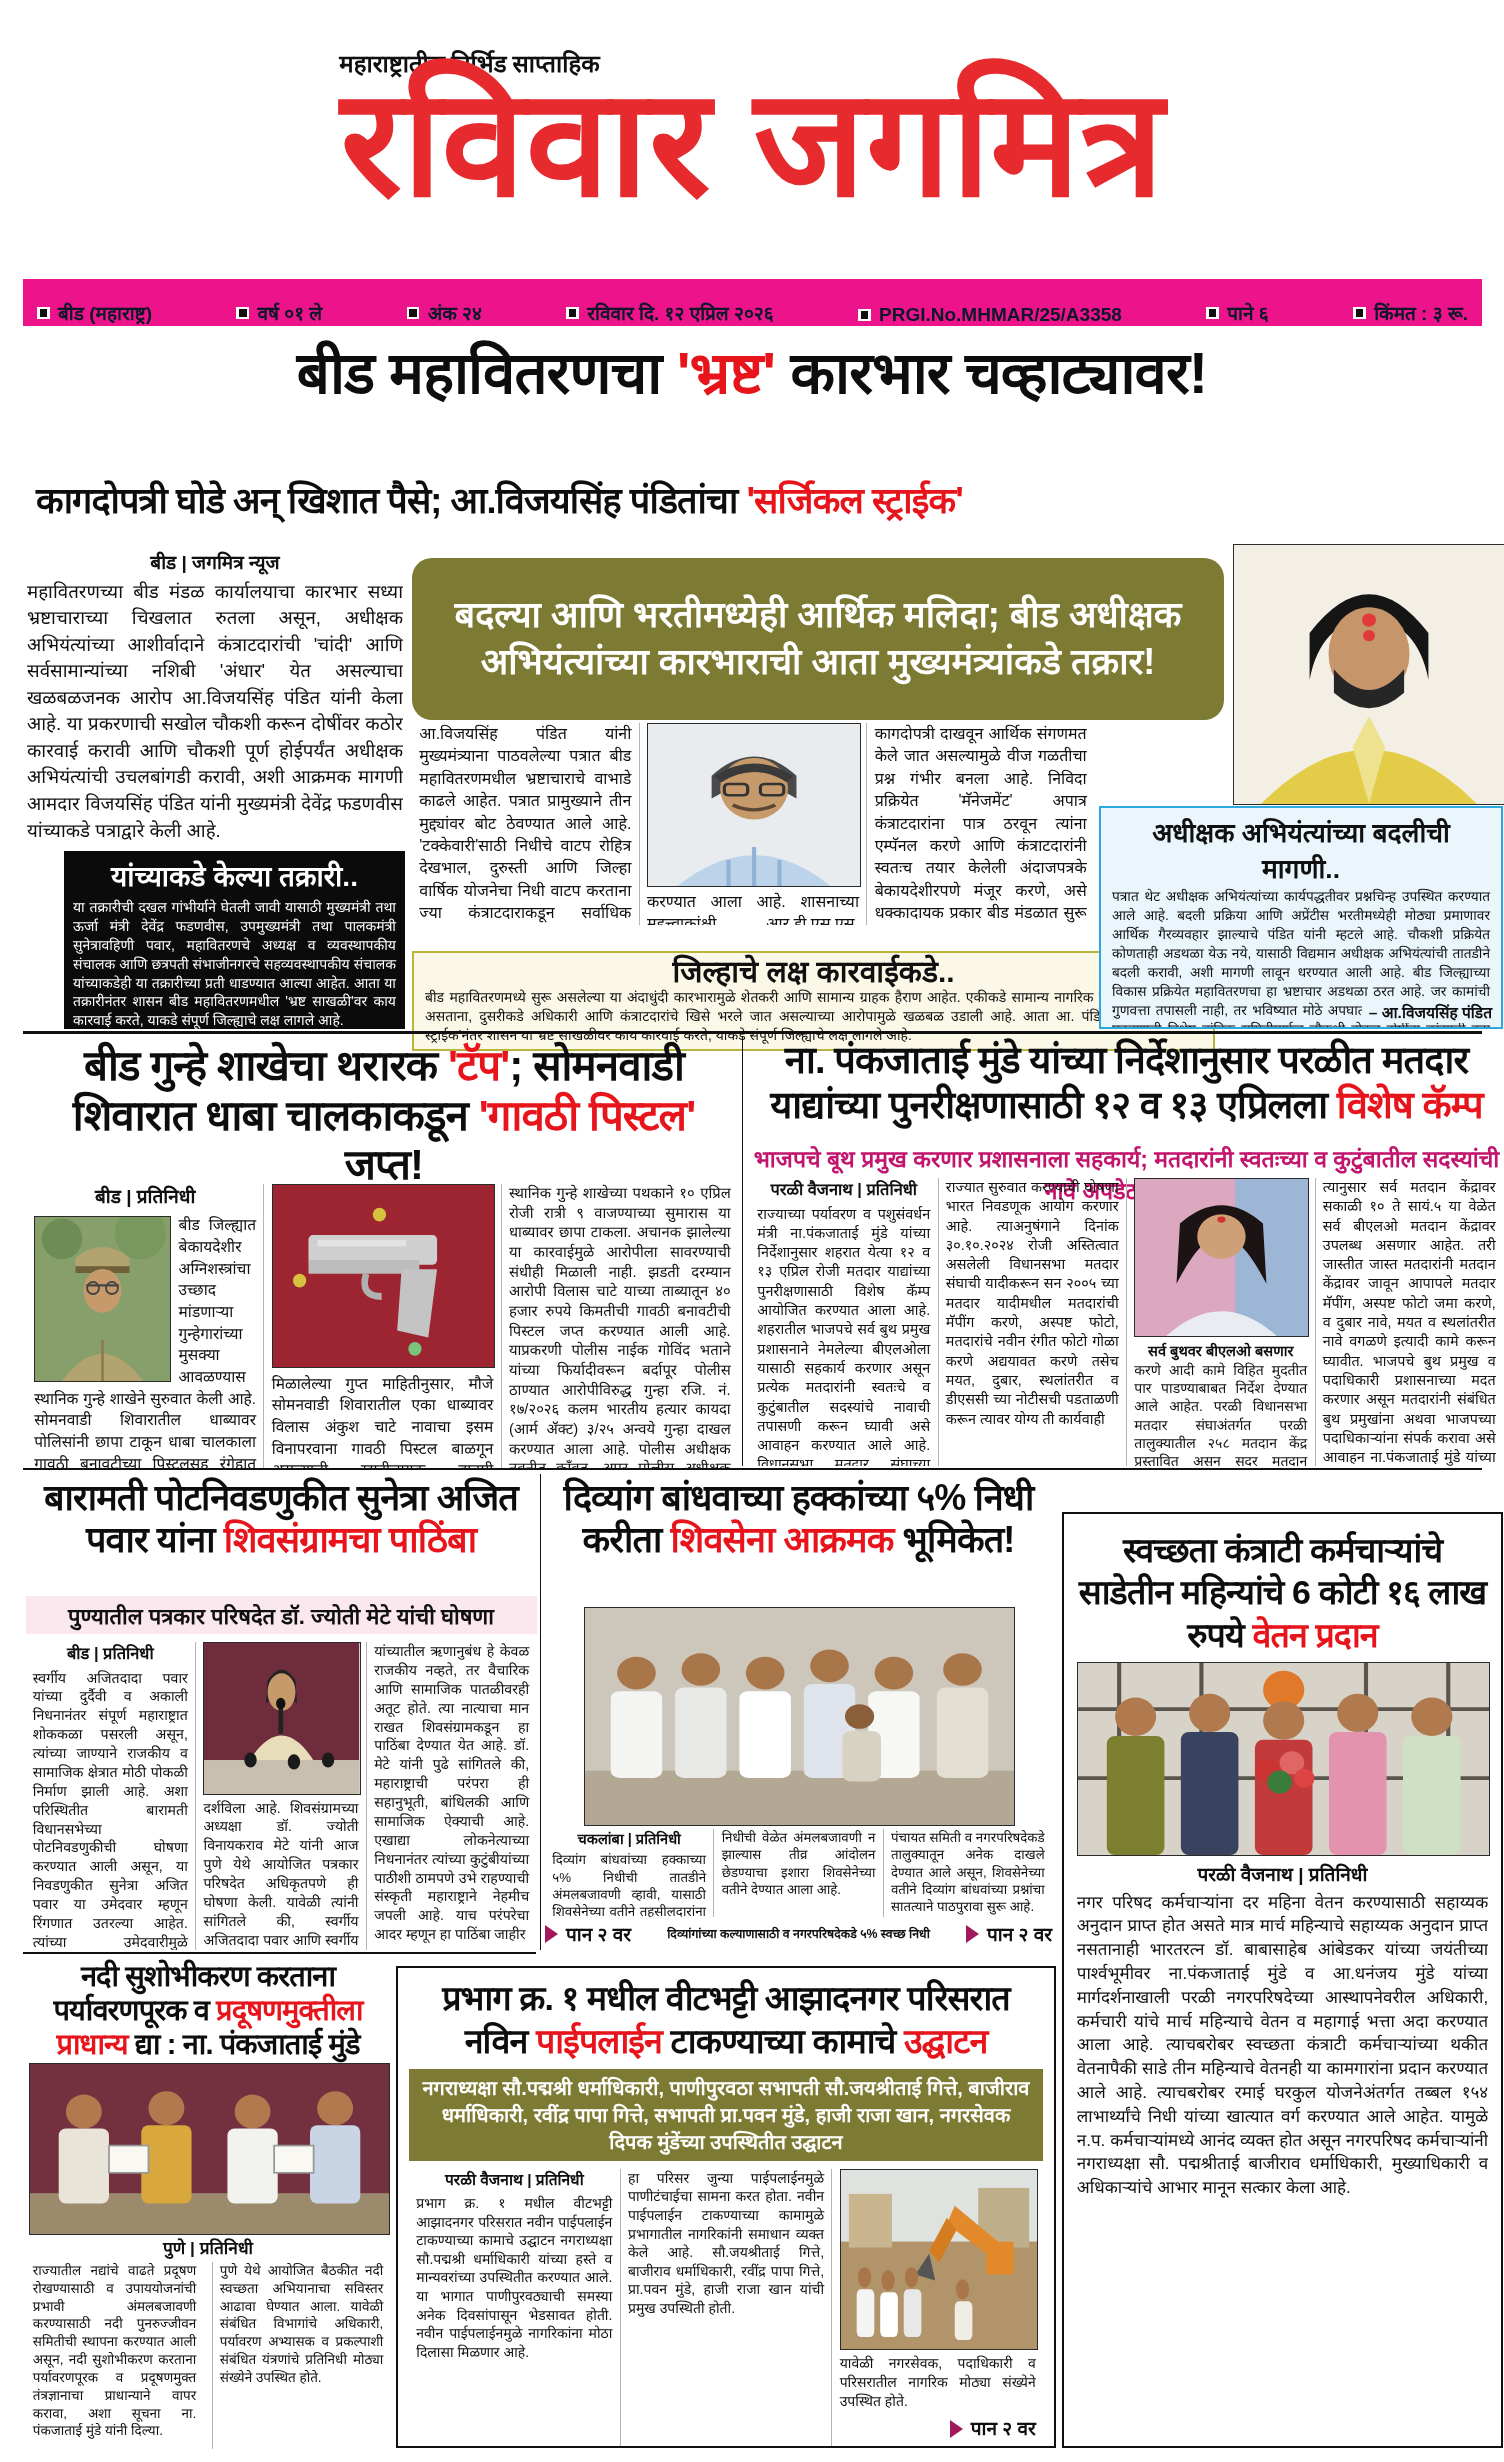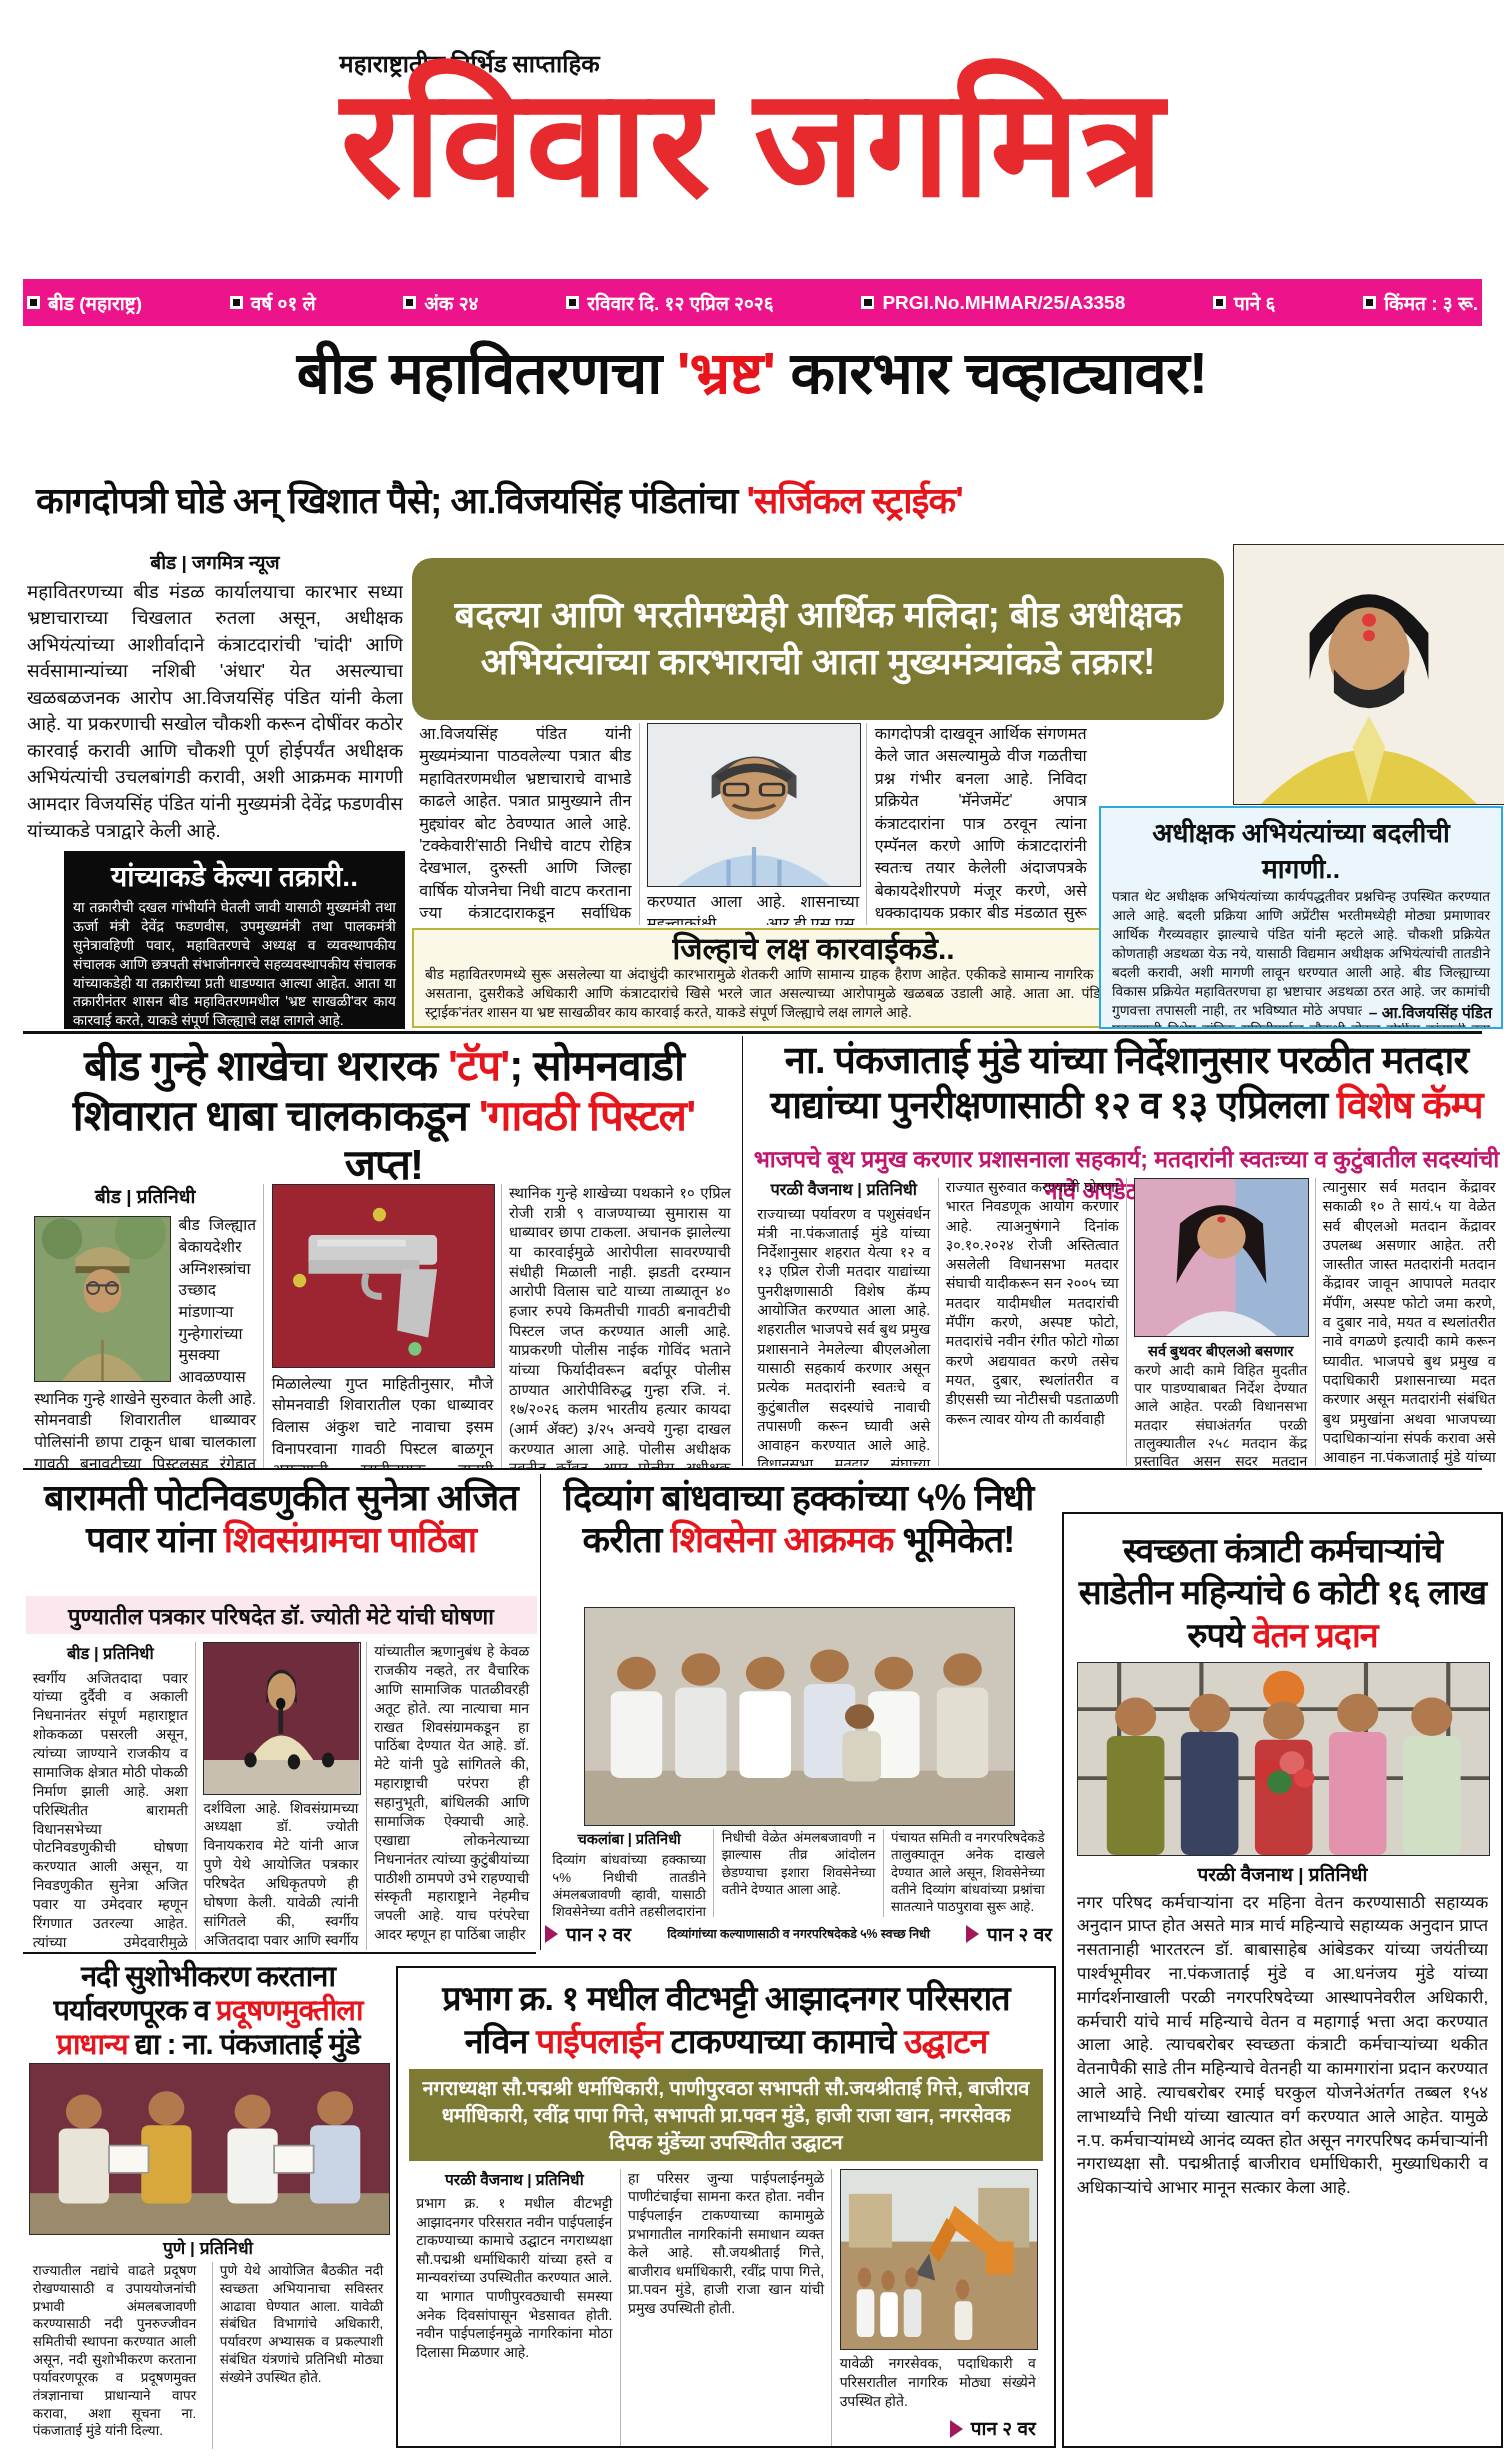--- a/index.html
+++ b/index.html
@@ -17,35 +17,35 @@
   .tri{width:0;height:0;border-top:9px solid transparent;border-bottom:9px solid transparent;border-left:13.7px solid #a1195c;display:inline-block;}
   .ph{border:0.9px solid #2a2a2a;overflow:hidden;background:#ddd;}
   .ph svg{display:block;width:100%;height:100%;}
   .rule-h{position:absolute;border-top:2.7px solid #101010;}
   .rule-v{position:absolute;border-left:1.8px solid #101010;}
   
   .tagline{position:absolute;left:287px;top:46px;width:365px;font-size:24px;font-weight:700;text-align:center;font-family:Liberation Serif, serif;}
   .mast-title{position:absolute;left:0;top:38px;width:100%;text-align:center;font-size:150px;font-weight:800;
               color:#e62a2e;line-height:1.4;letter-spacing:0.9px;white-space:nowrap;}
   
-  .dateline{position:absolute;left:23px;top:279px;width:1459px;height:47px;background:#ed148b;color:#ffffff;
-            display:flex;align-items:center;justify-content:space-between;padding:0 4px;box-sizing:border-box;
+  .dateline{position:absolute;left:23px;top:279px;width:1459px;height:47px;background:#ed148b;color:#0f172a;
+            display:flex;align-items:flex-end;justify-content:space-between;padding:0 14px;box-sizing:border-box;
             font-size:19px;font-weight:700;}
   .dl-item{display:flex;align-items:center;gap:8.2px;white-space:nowrap;}
   .sq{width:12.8px;height:12.8px;background:#fff;position:relative;display:inline-block;flex:none;}
   .sq::after{content:"";position:absolute;inset:2.7px;background:#101010;}
   
   .blackbox{position:absolute;left:64px;top:851px;width:341px;height:178px;background:#0b0b0b;color:#fff;
             padding:3.6px 9px;box-sizing:border-box;overflow:hidden;}
   .blackbox .bb-title{display:block;text-align:center;font-size:28px;font-weight:800;margin:1.8px 0 3.6px 0;}
   .blackbox .bb-body{font-size:14px;line-height:1.35;text-align:justify;}
   .olivebox{position:absolute;left:412px;top:558px;width:812px;height:162px;background:#7d7a33;color:#fff;
             border-radius:20px;display:flex;align-items:center;justify-content:center;text-align:center;
             font-size:36px;font-weight:700;line-height:1.3;padding:0 27px;box-sizing:border-box;}
-  .creambox{position:absolute;left:412px;top:928px;width:803px;height:100px;background:#fbf8e7;
+  .creambox{position:absolute;left:412px;top:951px;width:803px;height:100px;background:#fbf8e7;
             border:2.7px solid #b9b43a;box-sizing:border-box;padding:1.8px 11px;overflow:hidden;}
   .creambox .cb-title{display:block;text-align:center;font-size:30px;font-weight:800;line-height:1.1;}
   .creambox .cb-body{font-size:14px;line-height:1.35;text-align:justify;}
   .bluebox{position:absolute;left:1099px;top:806px;width:404px;height:223px;background:#eaf6fc;
            border:2.7px solid #2ba9e0;box-sizing:border-box;padding:5.5px 11px;overflow:hidden;}
   .bluebox .db-title{display:block;text-align:center;font-size:26.4px;font-weight:800;margin-bottom:2.7px;}
   .bluebox .db-body{font-size:13.7px;line-height:1.38;text-align:justify;}
   .bluebox .db-sign{position:absolute;right:9px;bottom:3.6px;font-weight:800;font-size:15.5px;background:#eaf6fc;padding-left:7.3px;}
   .pinkbar{position:absolute;left:25.5px;top:1596px;width:511px;height:38px;background:#fbe7ee;
            display:flex;align-items:center;justify-content:center;font-size:22px;font-weight:700;}

